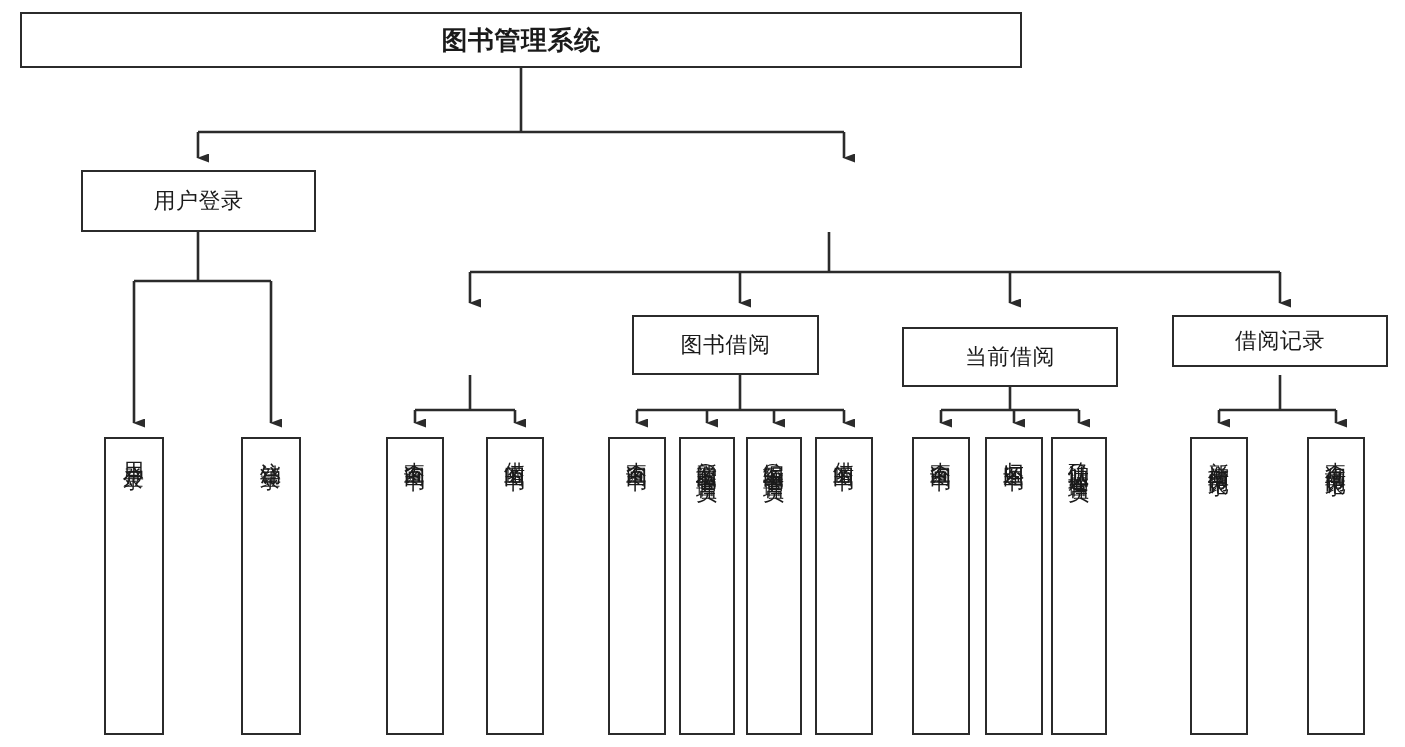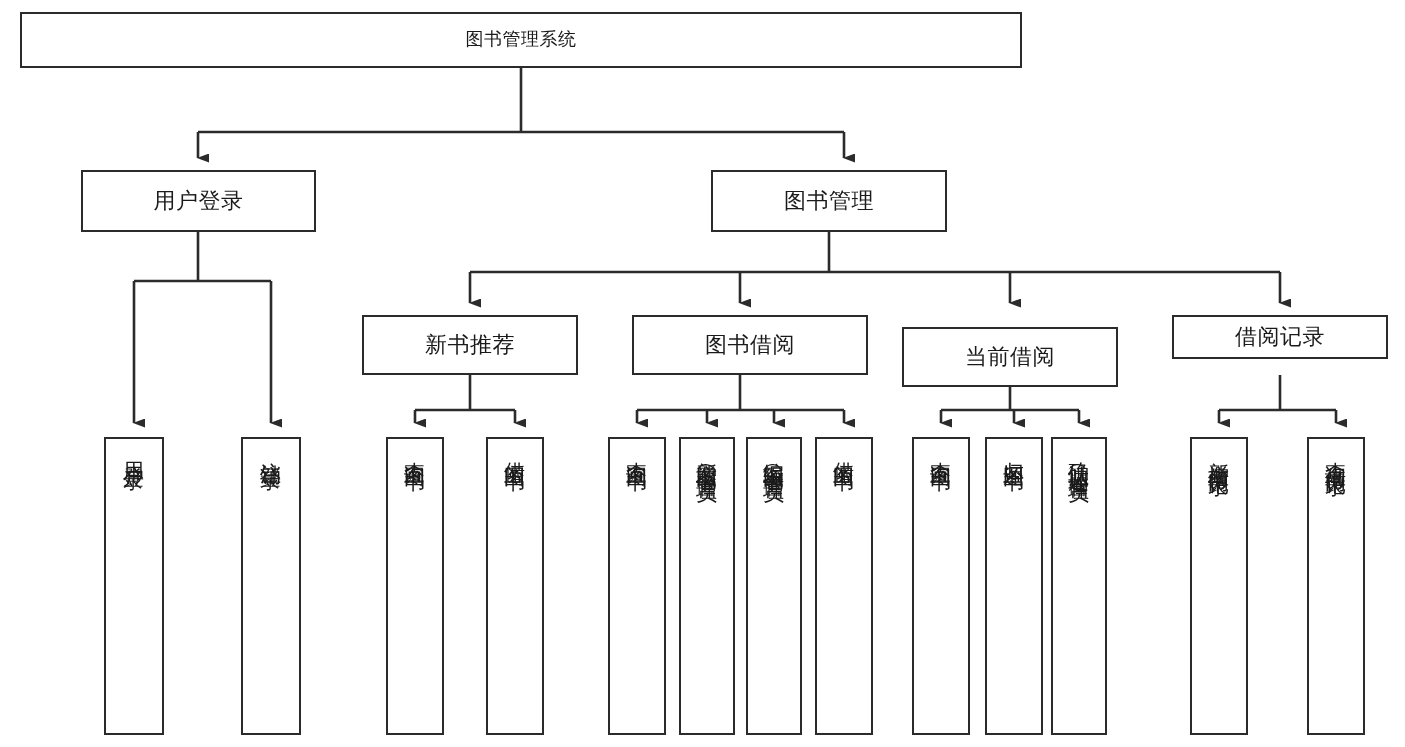--- a/index.html
+++ b/index.html
@@ -51,21 +51,22 @@
     padding-top: 6px;
   }
   .node.vertical .node-label {
     writing-mode: vertical-rl;
     text-orientation: upright;
     font-size: 21px;
     letter-spacing: 3px;
     line-height: 1.0;
   }
   #node-root .node-label {
-    font-size: 18px;
+    font-size: 26px;
+    font-weight: bold;
   }
   .watermark {
     position: absolute;
     left: 1190px;
     top: 714px;
     font-size: 19px;
     color: #b9b9b9;
     white-space: nowrap;
     letter-spacing: 0.5px;
   }
@@ -126,37 +127,31 @@
   </svg>
 
   <div class="node horizontal" id="node-root" style="left:20px; top:12px; width:1002px; height:56px;">
     <span class="node-label">图书管理系统</span>
   </div>
 
   <div class="node horizontal" style="left:81px; top:170px; width:235px; height:62px;">
     <span class="node-label">用户登录</span>
   </div>
 
-  <div class="node horizontal" style="left:711px; top:170px; width:236px; height:62px;">
-    <span class="node-label">图书管理</span>
-  </div>
-
-  <div class="node horizontal" style="left:362px; top:315px; width:216px; height:60px;">
-    <span class="node-label">新书推荐</span>
-  </div>
-
-  <div class="node horizontal" style="left:632px; top:315px; width:236px; height:60px;">
+
+
+  <div class="node horizontal" style="left:632px; top:315px; width:187px; height:60px;">
     <span class="node-label">图书借阅</span>
   </div>
 
   <div class="node horizontal" style="left:902px; top:315px; width:216px; height:60px;margin-top:12px;">
     <span class="node-label">当前借阅</span>
   </div>
 
-  <div class="node horizontal" style="left:1172px; top:315px; width:216px; height:44px;">
+  <div class="node horizontal" style="left:1172px; top:315px; width:216px; height:52px;">
     <span class="node-label">借阅记录</span>
   </div>
 
   <div class="node vertical" style="left:104px; top:437px; width:60px; height:298px;">
     <span class="node-label">用户登录</span>
   </div>
 
   <div class="node vertical" style="left:241px; top:437px; width:60px; height:298px;">
     <span class="node-label">注销登录</span>
   </div>

